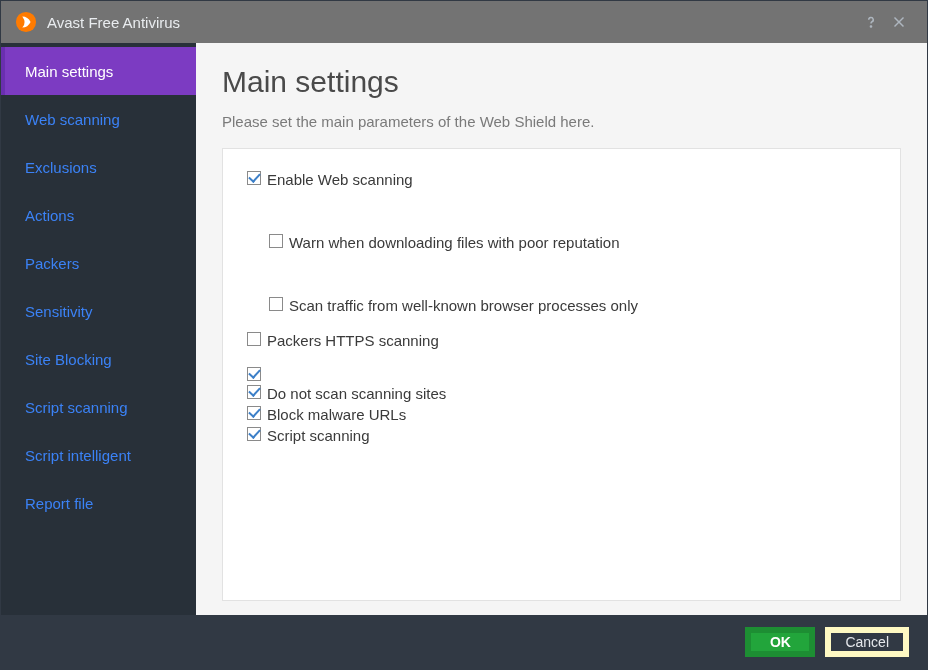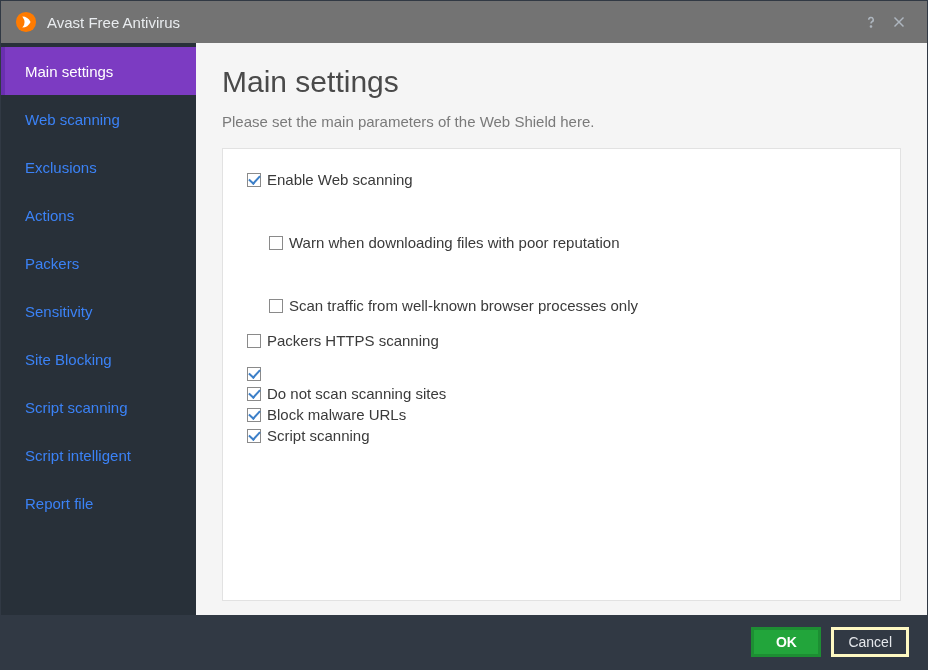--- a/index.html
+++ b/index.html
@@ -11,27 +11,27 @@
   .titlebar .spacer { flex: 1; }
   .titlebar .tb-icon { width: 28px; height: 28px; display: flex; align-items: center; justify-content: center; color: #aeb6bf; cursor: pointer; }
   .body { flex: 1; display: flex; min-height: 0; }
   .sidebar { width: 195px; background: #283039; color: #dfe3e8; display: flex; flex-direction: column; padding-top: 4px; }
   .sidebar .item { height: 48px; padding: 0 20px; display: flex; align-items: center; font-size: 15px; color: #3b82f6; cursor: pointer; border-left: 4px solid transparent; }
   .sidebar .item.active { background: #7c3bc2; color: #fff; border-left: 4px solid #6a2fb0; }
   .main { flex: 1; background: #f5f5f5; display: flex; flex-direction: column; padding: 22px 26px 14px 26px; min-height: 0; }
   .main h1 { font-size: 30px; font-weight: 400; color: #4a4a4a; margin-bottom: 14px; }
   .main .subtitle { font-size: 15px; color: #7a7a7a; margin-bottom: 18px; }
   .panel { background: #fff; border: 1px solid #e2e2e2; padding: 22px 24px; flex: 1; overflow: auto; }
-  .chk-row { display: flex; align-items: center; margin-bottom: 4px; font-size: 15px; color: #3a3a3a; }
+  .chk-row { display: flex; align-items: flex-start; margin-bottom: 4px; font-size: 15px; color: #3a3a3a; }
   .chk { width: 14px; height: 14px; border: 1px solid #8a8a8a; display: inline-flex; align-items: center; justify-content: center; margin-right: 6px; background: #fff; cursor: pointer; }
   .chk.checked::after { content: ""; width: 9px; height: 5px; border-left: 2px solid #3c7fc8; border-bottom: 2px solid #3c7fc8; transform: rotate(-48deg); margin-top: -3px; }
   .indent { margin-left: 22px; margin-top: 46px; }
   .group-gap { height: 14px; }
   .footer { height: 54px; background: #313944; display: flex; align-items: center; justify-content: flex-end; padding: 0 18px; gap: 10px; }
-  .btn { height: 30px; min-width: 70px; padding: 0 14px; border: 3px solid #fef9c3; background: #313944; color: #e4e7eb; font-size: 14px; cursor: pointer; display: inline-flex; align-items: center; justify-content: center; }
+  .btn { height: 30px; min-width: 70px; padding: 0 14px; border: 6px solid #fef9c3; background: #313944; color: #e4e7eb; font-size: 14px; cursor: pointer; display: inline-flex; align-items: center; justify-content: center; }
   .btn.primary { background: #22a53b; border-color: #1d8e33; color: #fff; font-weight: 600; }
 </style>
 </head>
 <body>
 
 <div class="window">
 
   <div class="titlebar">
     <span class="logo">
       <svg viewBox="0 0 24 24" width="22" height="22">

